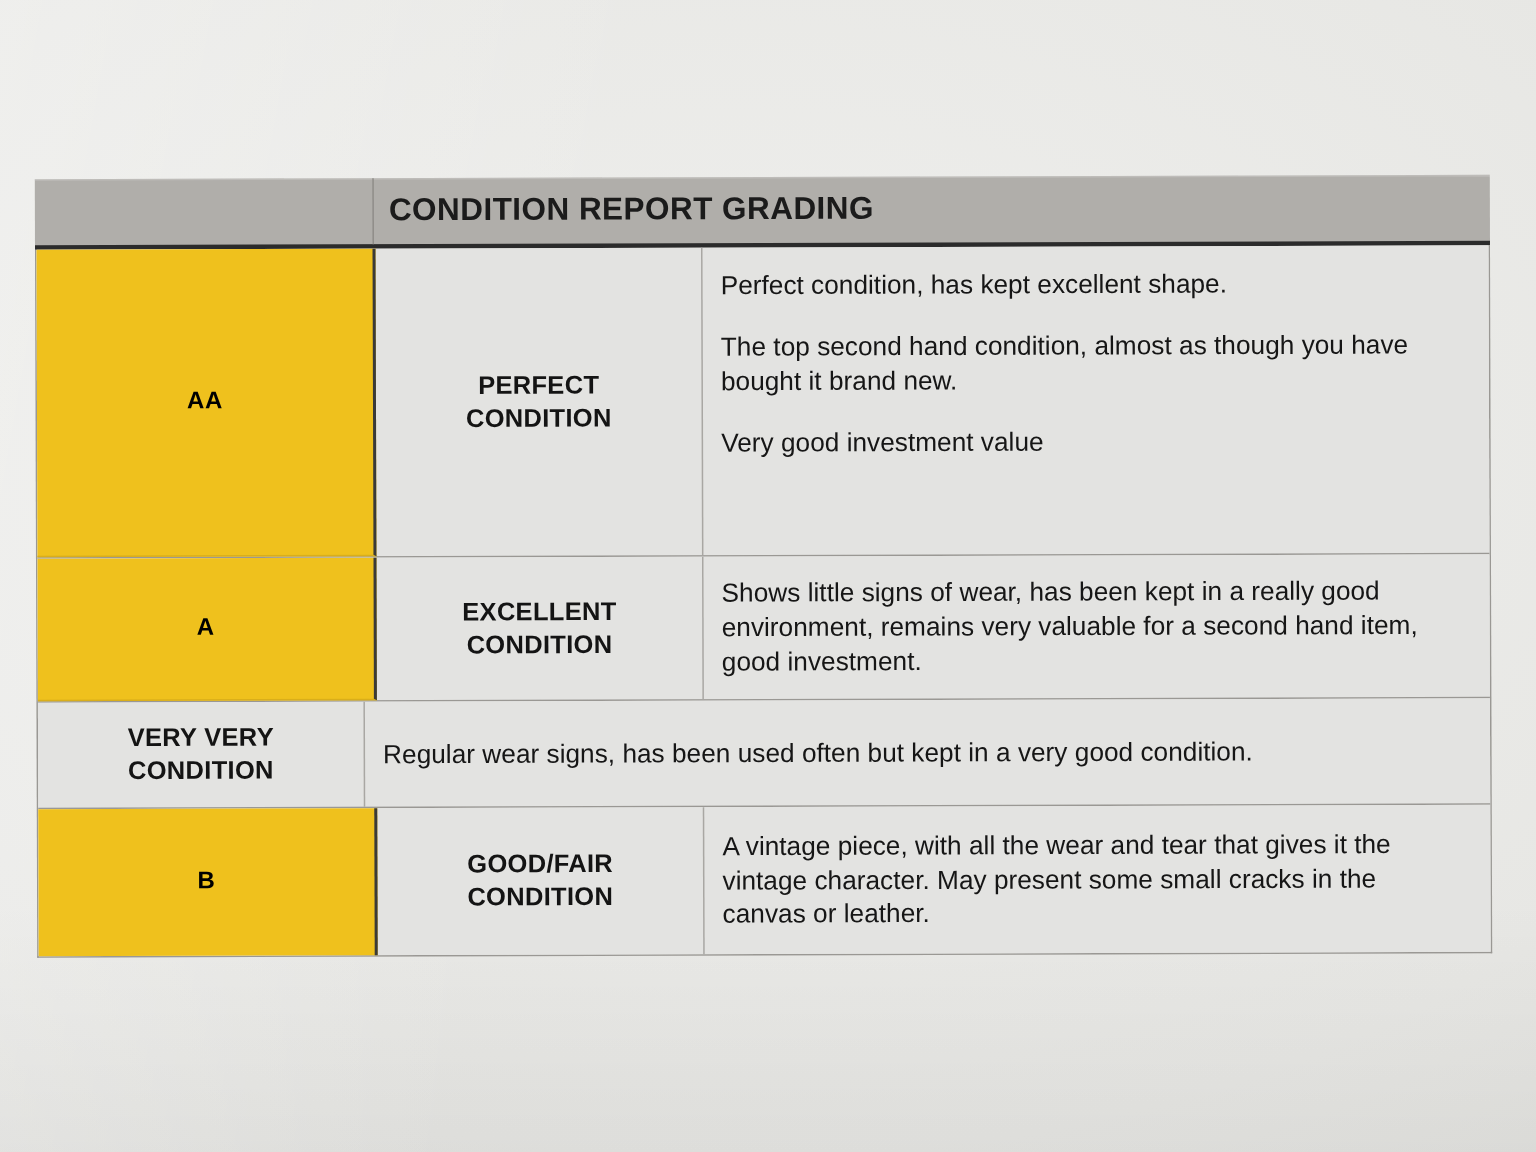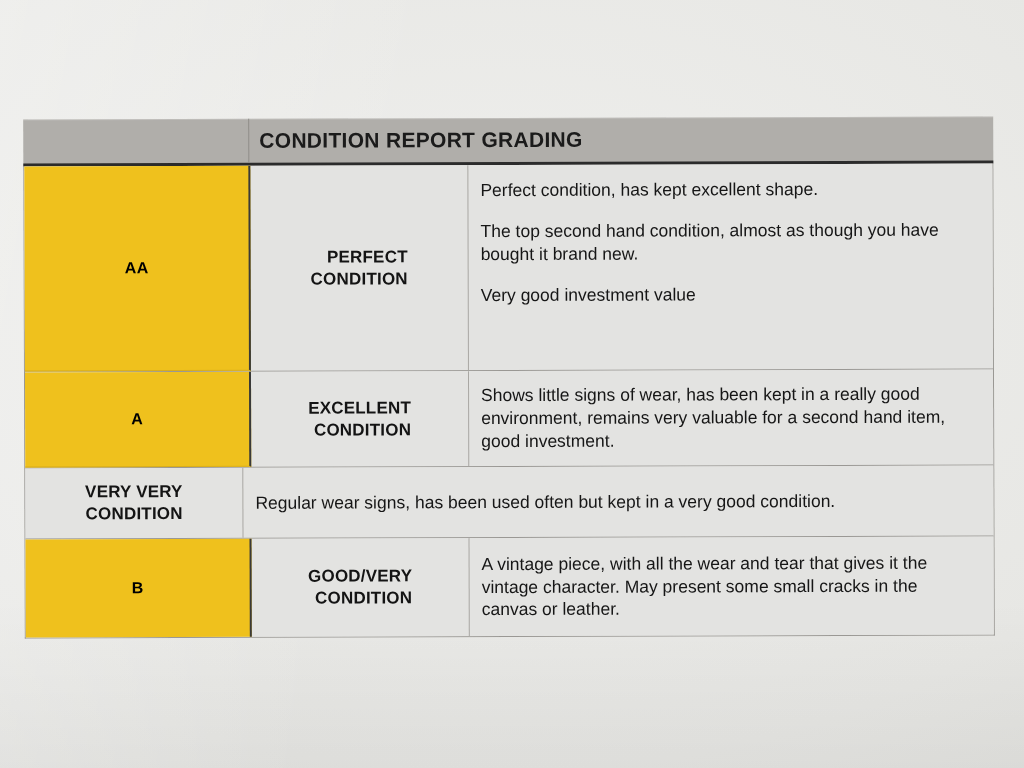--- a/index.html
+++ b/index.html
@@ -112,21 +112,21 @@
     box-sizing: border-box;
     display: flex;
     align-items: center;
     justify-content: center;
     padding: 6px 8px;
   }
   .condition-label {
     font-size: 17px;
     font-weight: bold;
     line-height: 1.28;
-    text-align: right;
+    text-align: center;
     color: #141414;
     letter-spacing: 0.2px;
     white-space: pre-line;
   }
 
   .description-cell {
     flex: 1;
     box-sizing: border-box;
     padding: 12px 16px 12px 12px;
     display: flex;
@@ -203,21 +203,21 @@
       <div class="description-cell">
         <p class="description-para">Regular wear signs, has been used often but kept in a very good condition.</p>
       </div>
     </div>
 
     <div class="grade-row row-b">
       <div class="grade-cell">
         <span class="grade-code">B</span>
       </div>
       <div class="condition-cell">
-        <span class="condition-label">GOOD/VERY
+        <span class="condition-label">GOOD/FAIR
 CONDITION</span>
       </div>
       <div class="description-cell">
         <p class="description-para">A vintage piece, with all the wear and tear that gives it the vintage character. May present some small cracks in the canvas or leather.</p>
       </div>
     </div>
 
   </div>
 </div>
 

